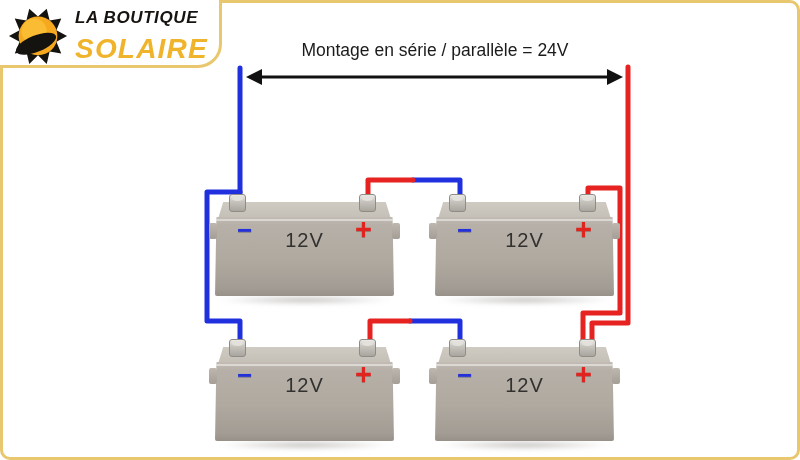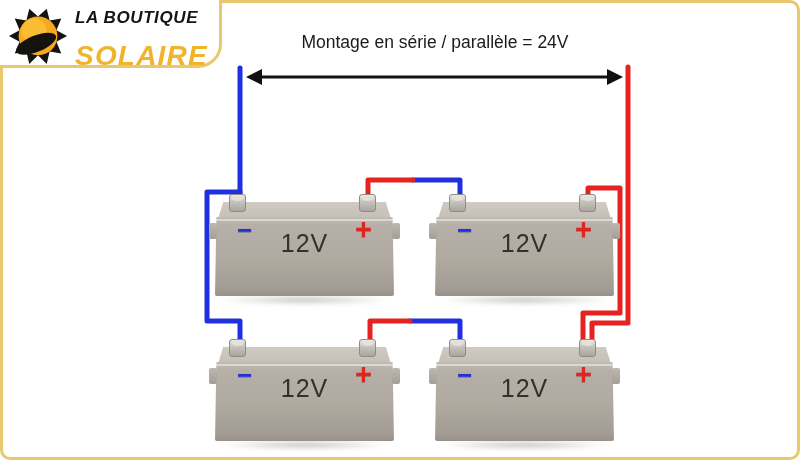--- a/index.html
+++ b/index.html
@@ -36,26 +36,26 @@
     display: flex; align-items: center;
   }
   .sun-wrap { position: absolute; left: 8px; top: 5px; width: 62px; height: 62px; }
   .logo-text { position: absolute; left: 76px; top: 10px; line-height: 1; font-style: italic; }
   .logo-line1 {
     font-size: 17px; font-weight: 800; color: #171310;
     letter-spacing: 0.6px; white-space: nowrap;
   }
   .logo-line2 {
     font-size: 28px; font-weight: 800; color: #f0b42c;
-    letter-spacing: 1.2px; margin-top: 16px; white-space: nowrap;
+    letter-spacing: 1.2px; margin-top: 9px; white-space: nowrap;
   }
 
   
   .diagram-title {
-    position: absolute; left: 240px; top: 32px; width: 390px;
+    position: absolute; left: 240px; top: 40px; width: 390px;
     text-align: center;
     font-size: 17.5px; color: #1b1b1b;
     z-index: 3;
   }
 
   
   .wires-svg { position: absolute; left: 0; top: 0; z-index: 1; }
 
   
   .battery { position: absolute; width: 187px; height: 100px; z-index: 2; }
@@ -106,21 +106,21 @@
     text-shadow: 0 1px 0 rgba(40,40,90,0.35);
   }
   .sign-plus {
     position: absolute; left: 144px; top: 11px;
     font-size: 29px; font-weight: bold; color: #e0241f;
     text-shadow: 0 1px 0 rgba(120,20,15,0.35);
   }
   .bat-label {
     position: absolute; left: 0; right: 0; top: 27px;
     text-align: center;
-    font-size: 25px; color: #33312f; letter-spacing: 1px;
+    font-size: 20px; color: #33312f; letter-spacing: 1px;
   }
 </style>
 </head>
 <body>
 
 <div id="stage">
 
   <svg class="wires-svg" width="800" height="460" viewBox="0 0 800 460">
 
     <g stroke="#2030df" stroke-width="5" fill="none" stroke-linecap="round" stroke-linejoin="round">

